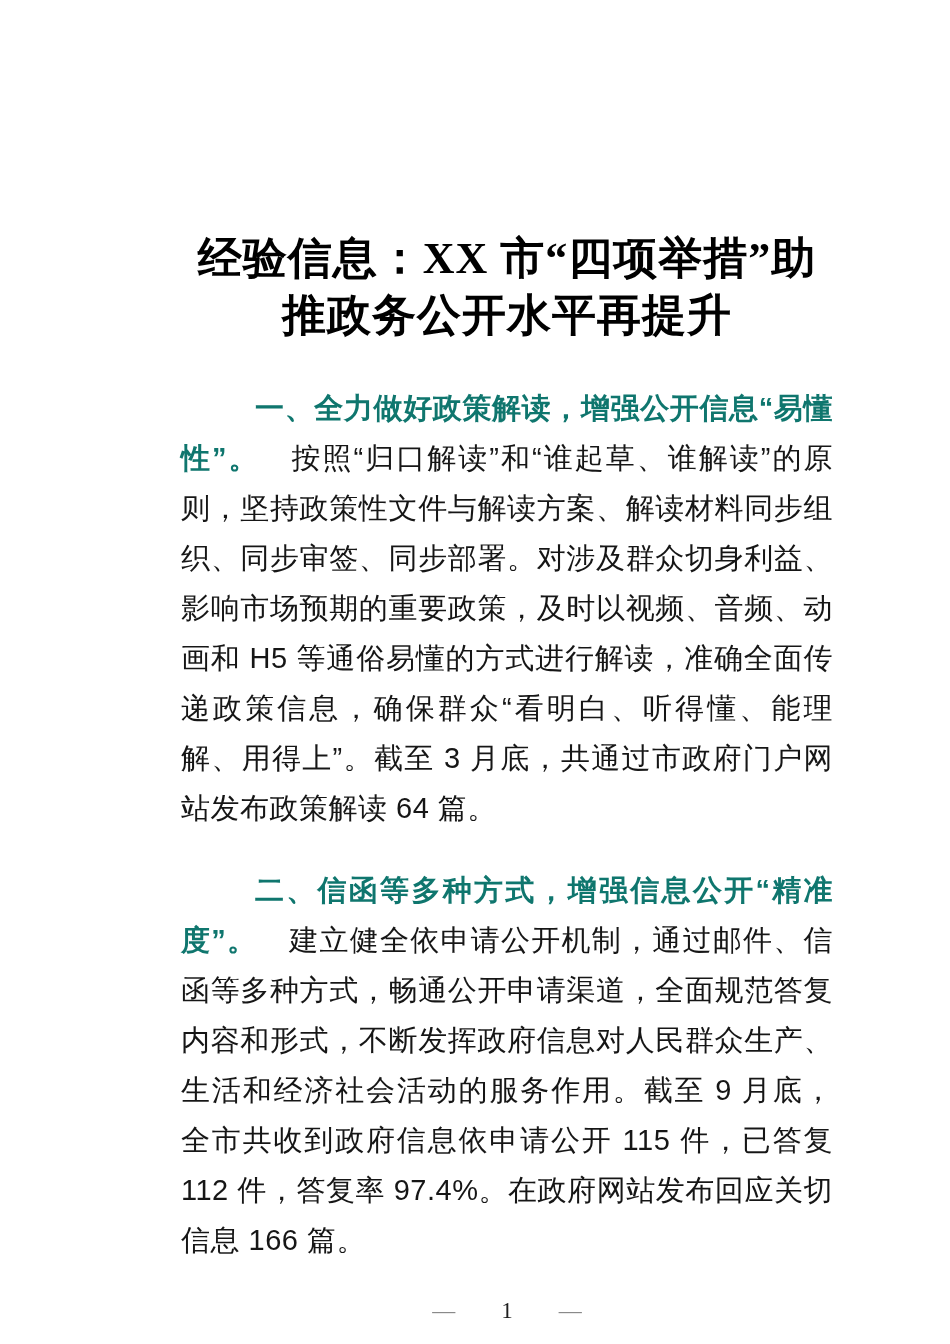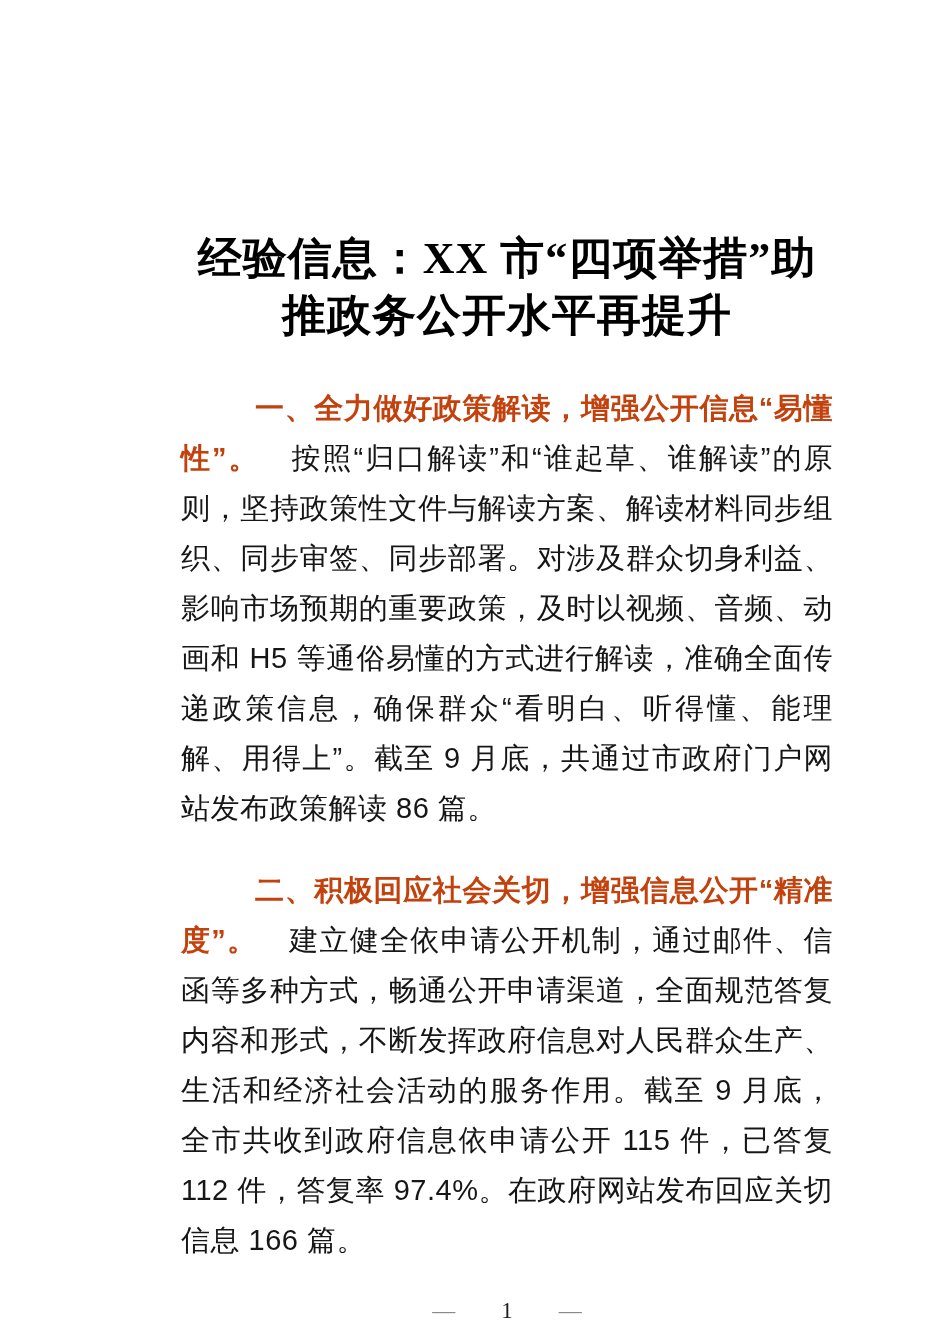--- a/index.html
+++ b/index.html
@@ -28,21 +28,21 @@
   .para {
     font-size: 29px;
     line-height: 50px;
     color: #161616;
     text-align: justify;
     text-indent: 2em;
     letter-spacing: 0.5px;
   }
   .para .lead {
     font-weight: 700;
-    color: #c2410c;
+    color: #0f766e;
     margin-top: 40px;
   }
   .footer {
     position: absolute;
     left: 0;
     top: 1232px;
     width: 100%;
     text-align: center;
     font-family: "Liberation Serif", serif;
     font-size: 23px;
@@ -61,20 +61,20 @@
 </style>
 </head>
 <body>
 
 <div class="page">
   <div class="content">
 
     <h1 class="doc-title">经验信息：XX 市“四项举措”助推政务公开水平再提升</h1>
 
 
-    <p class="para"><span class="lead">一、全力做好政策解读，增强公开信息“易懂性”。</span><span>按照“归口解读”和“谁起草、谁解读”的原则，坚持政策性文件与解读方案、解读材料同步组织、同步审签、同步部署。对涉及群众切身利益、影响市场预期的重要政策，及时以视频、音频、动画和 H5 等通俗易懂的方式进行解读，准确全面传递政策信息，确保群众“看明白、听得懂、能理解、用得上”。截至 9 月底，共通过市政府门户网站发布政策解读 86 篇。</span></p>
+    <p class="para"><span class="lead">一、全力做好政策解读，增强公开信息“易懂性”。</span><span>按照“归口解读”和“谁起草、谁解读”的原则，坚持政策性文件与解读方案、解读材料同步组织、同步审签、同步部署。对涉及群众切身利益、影响市场预期的重要政策，及时以视频、音频、动画和 H5 等通俗易懂的方式进行解读，准确全面传递政策信息，确保群众“看明白、听得懂、能理解、用得上”。截至 3 月底，共通过市政府门户网站发布政策解读 64 篇。</span></p>
 
-    <p class="para"><span class="lead">二、积极回应社会关切，增强信息公开“精准度”。</span><span>建立健全依申请公开机制，通过邮件、信函等多种方式，畅通公开申请渠道，全面规范答复内容和形式，不断发挥政府信息对人民群众生产、生活和经济社会活动的服务作用。截至 9 月底，全市共收到政府信息依申请公开 115 件，已答复 112 件，答复率 97.4%。在政府网站发布回应关切信息 166 篇。</span></p>
+    <p class="para"><span class="lead">二、信函等多种方式，增强信息公开“精准度”。</span><span>建立健全依申请公开机制，通过邮件、信函等多种方式，畅通公开申请渠道，全面规范答复内容和形式，不断发挥政府信息对人民群众生产、生活和经济社会活动的服务作用。截至 9 月底，全市共收到政府信息依申请公开 115 件，已答复 112 件，答复率 97.4%。在政府网站发布回应关切信息 166 篇。</span></p>
 
   </div>
 
   <div class="footer"><span class="dash">—</span><span class="num">1</span><span class="dash">—</span></div>
 </div>
 
 </body></html>

